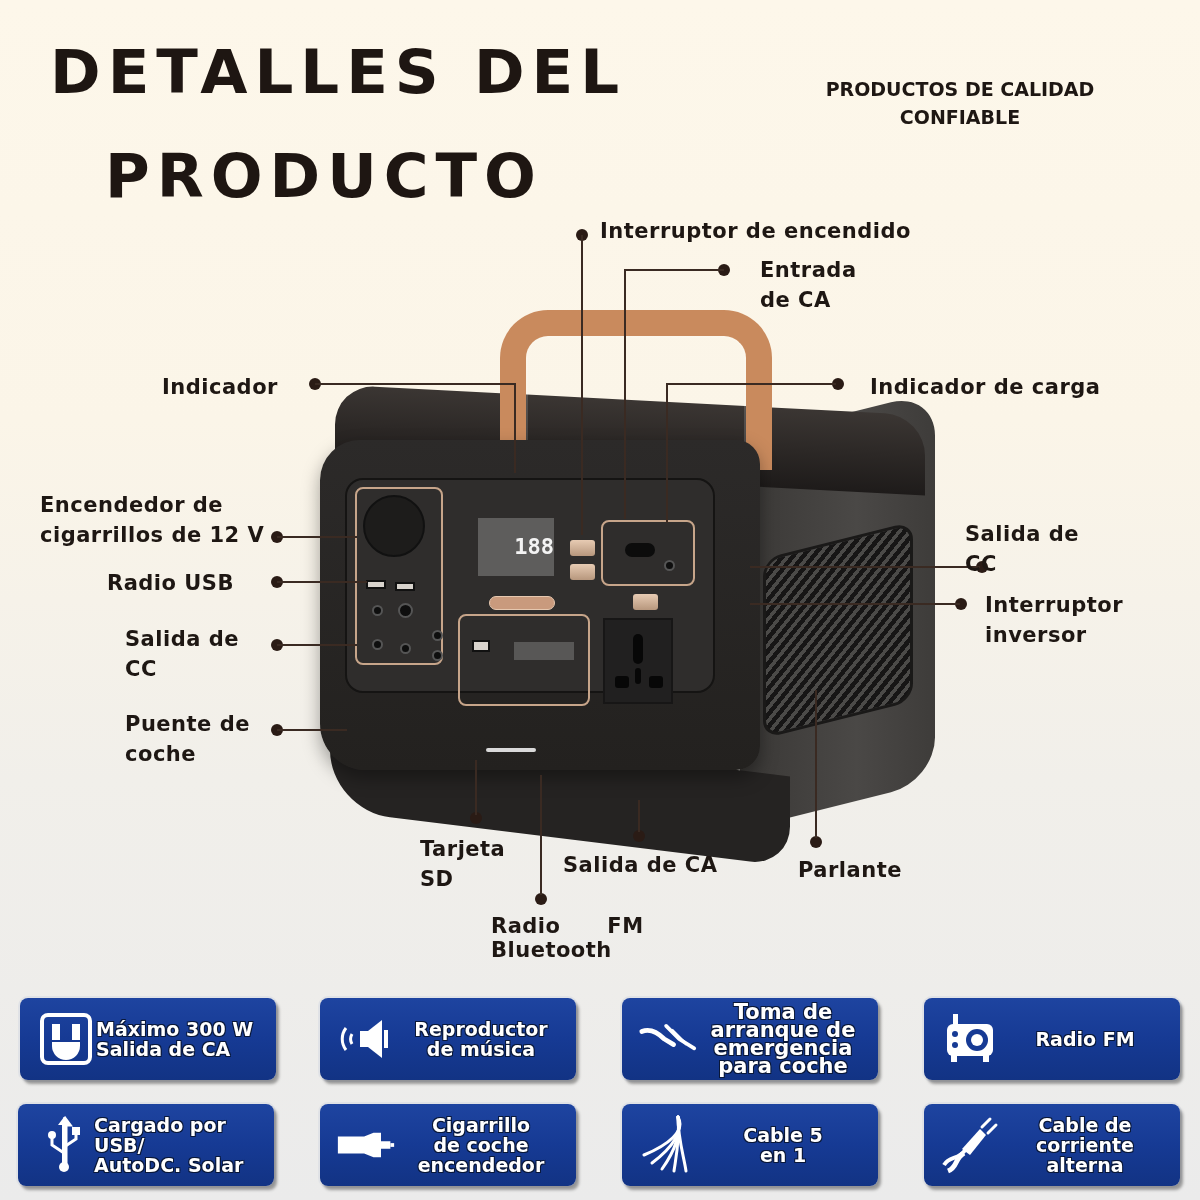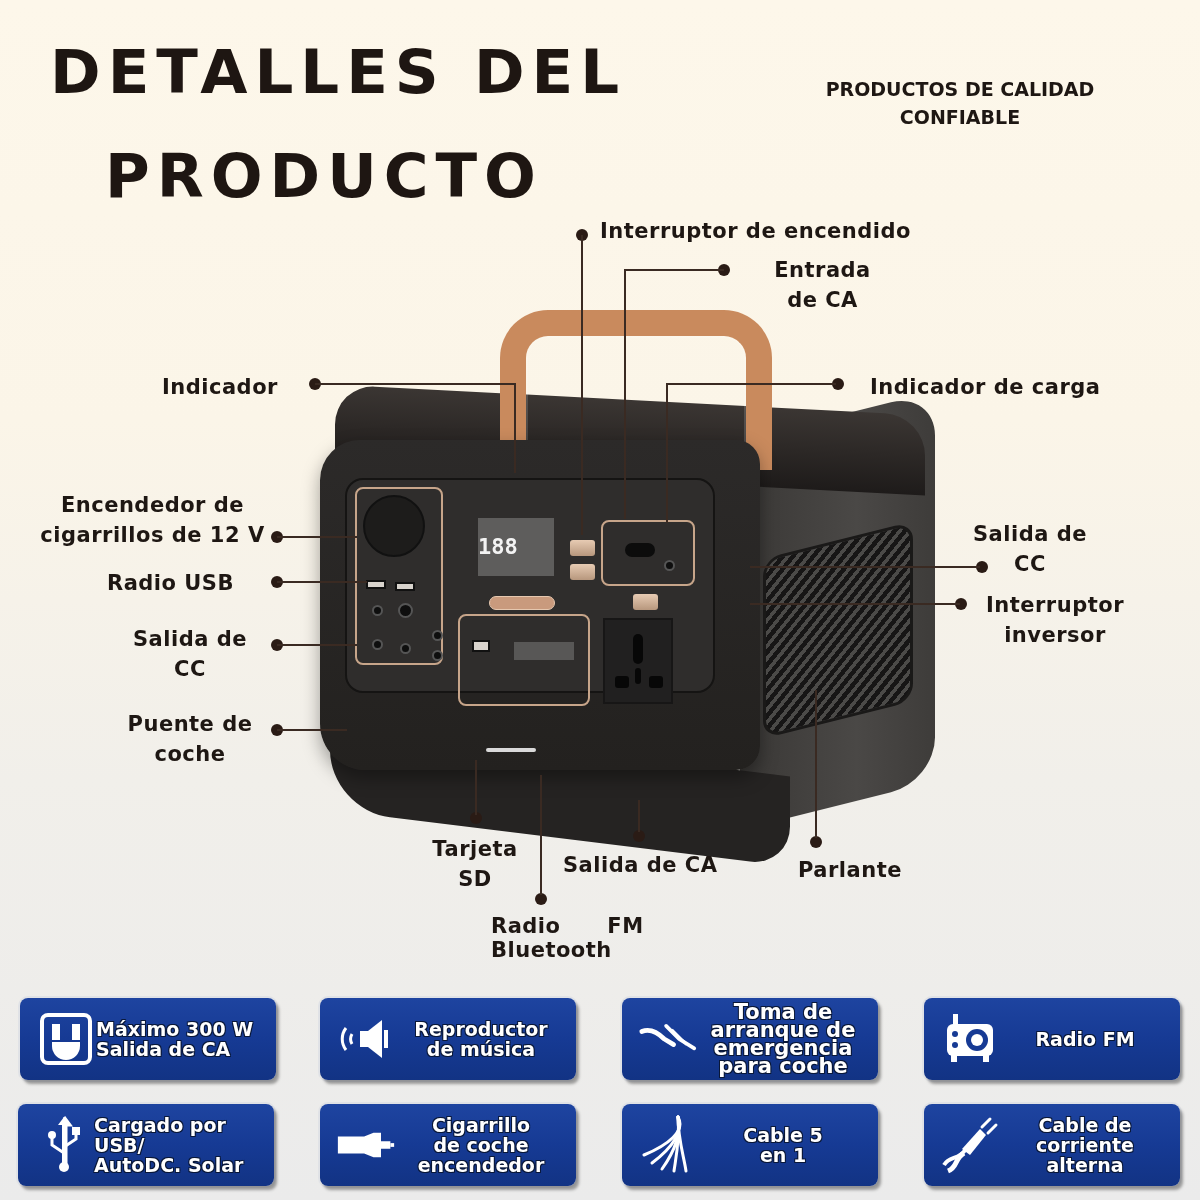--- a/index.html
+++ b/index.html
@@ -16,21 +16,21 @@
     font-size: 61px; letter-spacing: 7px; line-height: 104px; color: #1e1612;
     text-align: center;
   }
   .title .l1 { display: block; text-align: left; padding-left: 0; }
   .title .l2 { display: block; text-align: left; padding-left: 55px; }
   .subtitle {
     position: absolute; left: 800px; top: 75px; width: 320px;
     font-weight: bold; font-size: 19px; line-height: 28px; text-align: center; color: #1e1713;
   }
   .lbl { position: absolute; font-weight: bold; font-size: 21px; line-height: 30px; color: #1e1713; letter-spacing: 0.5px; white-space: nowrap; }
-  .lbl.c { text-align: center; }
+  .lbl.c { text-align: left; }
   .dot { position: absolute; width: 12px; height: 12px; border-radius: 50%; background: #2a1b15; }
   .hl { position: absolute; height: 2px; background: #3a2a22; }
   .vl { position: absolute; width: 2px; background: #3a2a22; }
 
   
   .handle-outer {
     position: absolute; left: 500px; top: 310px; width: 272px; height: 160px;
     border: 26px solid #c98a5d; border-bottom: none; border-radius: 48px 48px 0 0;
     background: transparent;
     box-shadow: inset 0 0 0 2px rgba(255,255,255,0.15);
@@ -72,21 +72,21 @@
   }
   .bracket {
     position: absolute; border: 2px solid #c7a58a; border-radius: 8px;
   }
   .cig { position: absolute; left: 363px; top: 495px; width: 62px; height: 62px; border-radius: 50%; background: #1d1c1b; border: 2px solid #111; }
   .usb { position: absolute; width: 20px; height: 9px; background: #d8d3cd; border: 2px solid #111; }
   .port { position: absolute; width: 11px; height: 11px; border-radius: 50%; background: #0e0e0e; border: 2px solid #555; }
   .lcd {
     position: absolute; left: 478px; top: 518px; width: 76px; height: 58px;
     background: #5e5d5c; color: #f3f3f3; font-family: "DejaVu Sans Mono", monospace;
-    font-size: 22px; font-weight: bold; text-align: left; line-height: 58px;
+    font-size: 22px; font-weight: bold; text-align: right; line-height: 58px;
   }
   .btn { position: absolute; width: 25px; height: 16px; background: linear-gradient(180deg, #e7cbb3, #b7977d); border-radius: 3px; }
   .brand { position: absolute; left: 489px; top: 596px; width: 66px; height: 14px; border-radius: 7px; background: #c99a7d; border: 1px solid #e6c8b0; }
   .acin { position: absolute; left: 625px; top: 543px; width: 30px; height: 14px; border-radius: 7px; background: #0c0c0c; }
   .outlet { position: absolute; left: 603px; top: 618px; width: 70px; height: 86px; background: #212020; border: 2px solid #171616; }
   .outlet-hole { position: absolute; background: #070707; border-radius: 3px; }
   .radio-keys { position: absolute; left: 514px; top: 642px; width: 60px; height: 18px; background: #585756; }
   .sd-slot { position: absolute; left: 486px; top: 748px; width: 50px; height: 4px; background: #d9d9d9; border-radius: 2px; }
 
   

